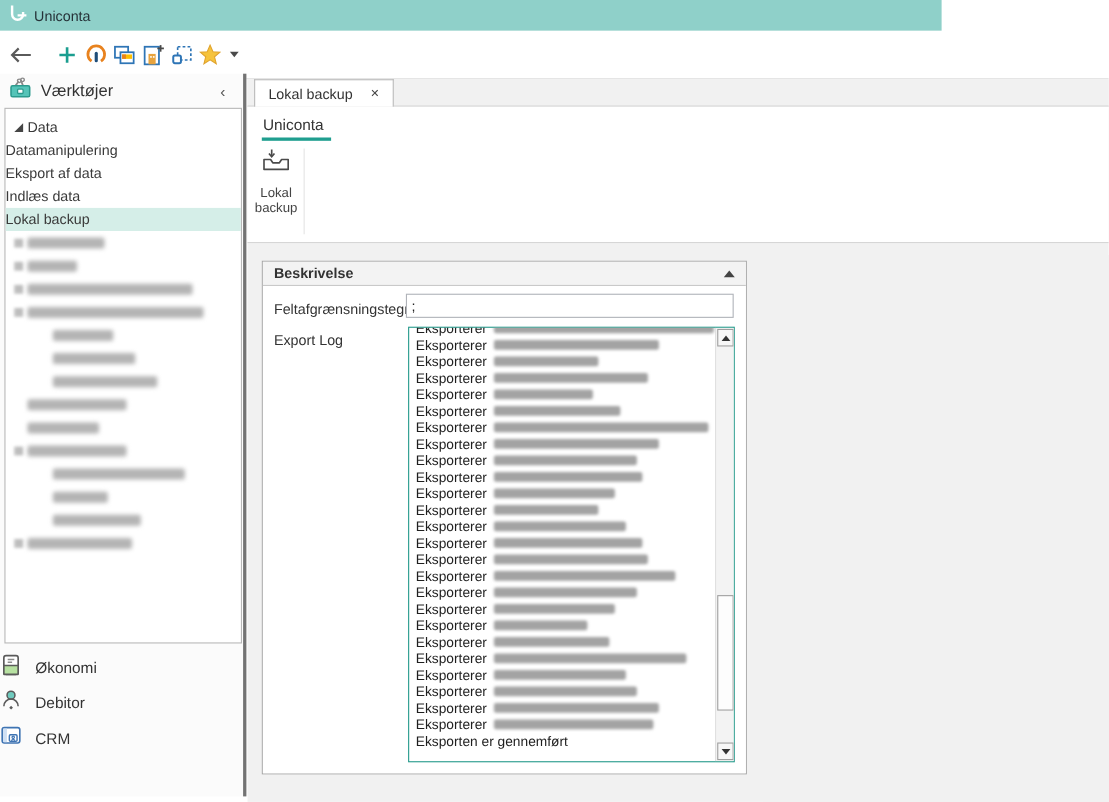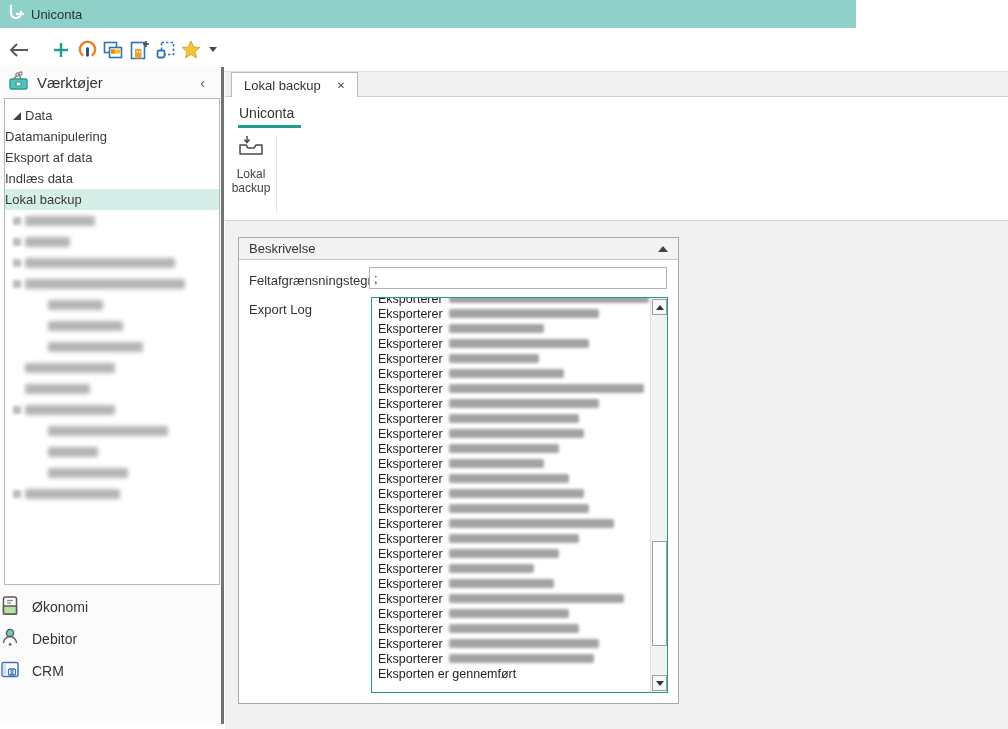--- a/index.html
+++ b/index.html
@@ -57,21 +57,21 @@
   .ribbon-tab { position:absolute; left:14px; top:8px; font-size:14px; color:#333; }
   .ribbon-underline { position:absolute; left:13px; top:28px; width:63px; height:3px; background:#1f9e8f; }
   .ribbon-btn { position:absolute; left:2px; top:38px; width:48px; text-align:center; }
   .ribbon-btn .btn-label { font-size:12px; color:#444; line-height:14px; margin-top:4px; }
   .ribbon-sep { position:absolute; left:51px; top:38px; width:1px; height:78px; background:#e4e4e4; }
 
   
   .panel { position:absolute; left:13px; top:165px; width:441px; height:467px;
     background:#fff; border:1px solid #a8a8a8; }
   .panel-header { height:22px; background:#f3f3f3; border-bottom:1px solid #c9c9c9;
-    display:flex; align-items:center; padding:0 10px; }
+    display:flex; align-items:center; padding:0 10px;font-weight:bold; }
   .panel-header .panel-title { font-size:13px; color:#333; flex:1; }
   .tri-up { width:0; height:0; border-left:5px solid transparent;
     border-right:5px solid transparent; border-bottom:6px solid #444; }
   .panel-body { position:relative; height:443px; background:#fff; }
   .field-label { position:absolute; left:10px; font-size:13px; color:#333; }
   .delim-input { position:absolute; left:130px; top:7px; width:298px; height:22px;
     border:1px solid #b0b3b9; font-family:"Liberation Sans",sans-serif;
     font-size:13px; color:#222; padding:0 4px; outline:none; }
 
   .logbox { position:absolute; left:132px; top:37px; width:297px; height:396px;

